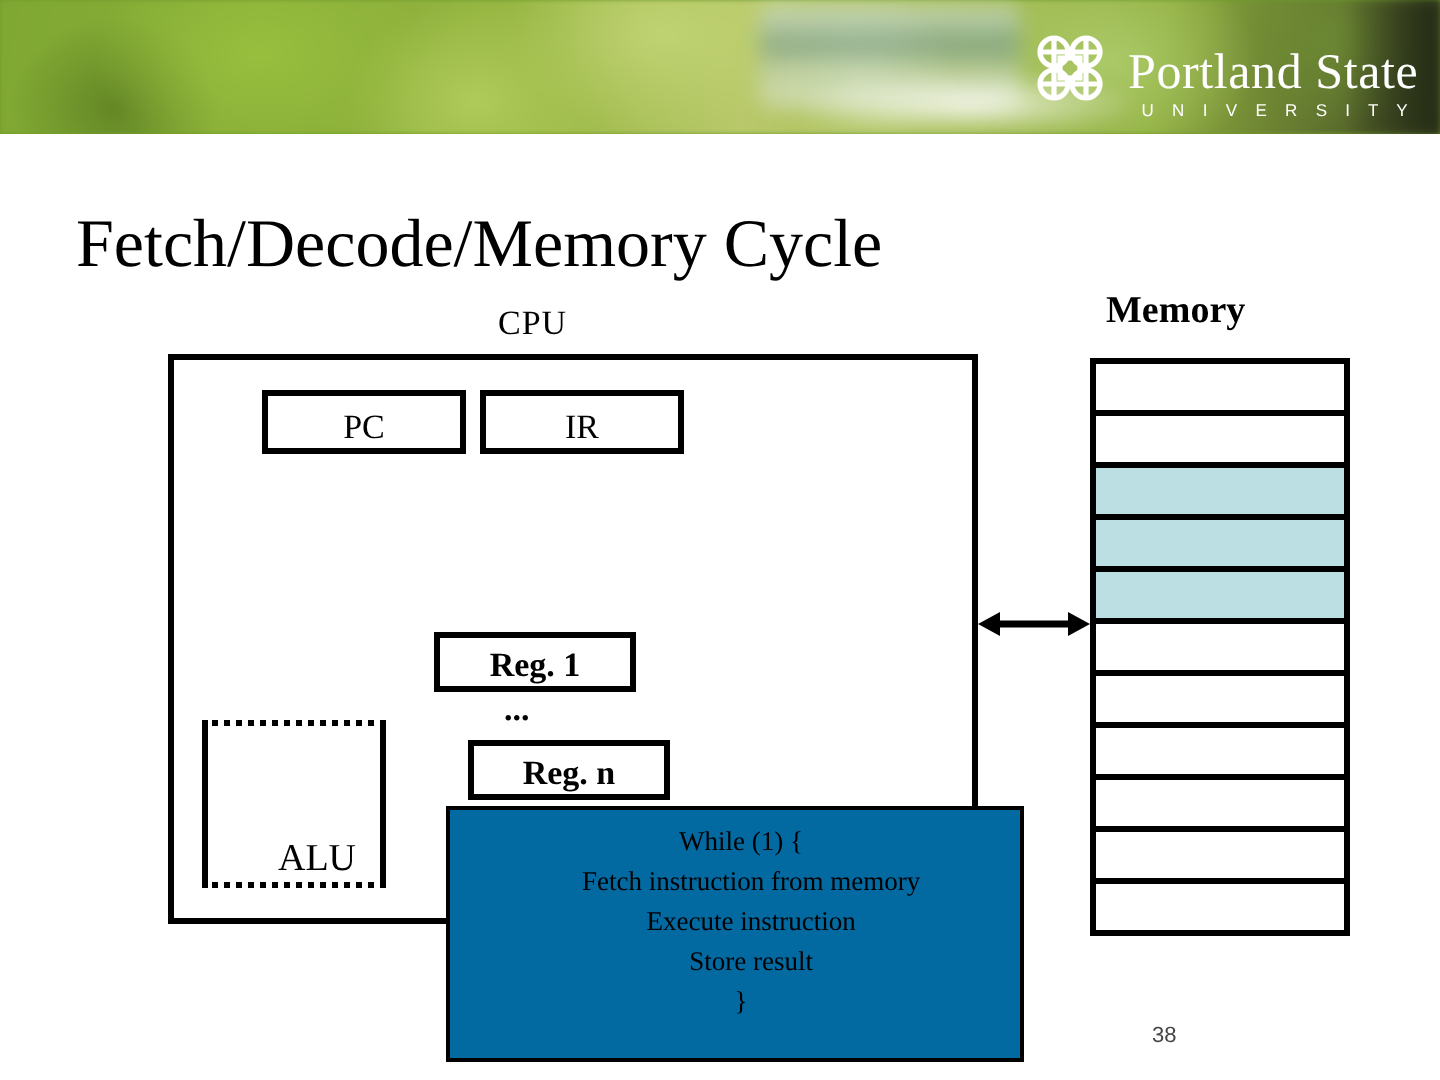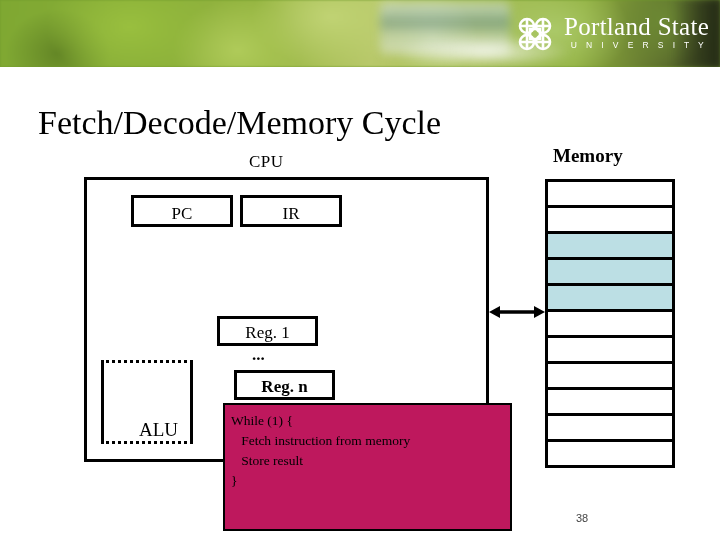--- a/index.html
+++ b/index.html
@@ -72,20 +72,21 @@
   }
   #psu-mark { width: 44px; height: 44px; flex: 0 0 44px; }
   #psu-wordmark { margin-left: 7px; padding-top: 1px; }
   #psu-wordmark .w1 {
     color: #ffffff;
     font-family: "Liberation Serif", "DejaVu Serif", serif;
     font-size: 25px;
     line-height: 27px;
     letter-spacing: 0.3px;
     white-space: nowrap;
+    margin-top: 10px;
   }
   #psu-wordmark .w2 {
     color: #ffffff;
     font-family: "Liberation Sans", "DejaVu Sans", sans-serif;
     font-size: 8.5px;
     line-height: 11px;
     letter-spacing: 3.4px;
     text-align: right;
     padding-right: 2px;
     white-space: nowrap;
@@ -127,21 +128,21 @@
     position: absolute;
     box-sizing: border-box;
     border: 3px solid #000000;
     background: #ffffff;
     display: flex;
     align-items: flex-end;
     justify-content: center;
   }
   #pc-box  { left: 131px; top: 195px; width: 102px; height: 32px; font-size: 17px; }
   #ir-box  { left: 240px; top: 195px; width: 102px; height: 32px; font-size: 17px; }
-  #reg1-box { left: 217px; top: 316px; width: 101px; height: 30px; font-size: 17px; font-weight: normal; }
+  #reg1-box { left: 217px; top: 316px; width: 101px; height: 30px; font-size: 17px; font-weight: bold; }
   #regn-box { left: 234px; top: 370px; width: 101px; height: 30px; font-size: 17px; font-weight: bold; }
   #reg-ellipsis {
     position: absolute;
     left: 252px; top: 345px;
     font-size: 17px;
     font-weight: bold;
     line-height: 20px;
   }
 
   #alu-box {
@@ -160,22 +161,23 @@
     font-size: 19px;
     padding-left: 23px;
   }
 
   #code-box {
     position: absolute;
     left: 223px; top: 403px;
     width: 289px; height: 128px;
     box-sizing: border-box;
     border: 2px solid #000000;
-    background: #be185d;
+    background: #0369a1;
     padding: 6px 0 0 6px;
+    text-align: center;
   }
   #code-box .line {
     font-size: 13.5px;
     line-height: 20px;
     white-space: pre;
   }
 
   
   #memory-col {
     position: absolute;
@@ -261,20 +263,21 @@
   <span>Reg. n</span>
 </div>
 
 <div id="alu-box">
   <span>ALU</span>
 </div>
 
 <div id="code-box">
   <div class="line">While (1) {</div>
   <div class="line">   Fetch instruction from memory</div>
+  <div class="line">   Execute instruction</div>
   <div class="line">   Store result</div>
   <div class="line">}</div>
 </div>
 
 <svg id="bus-arrow" viewBox="0 0 56 18">
   <line x1="8" y1="9" x2="48" y2="9" stroke="#000000" stroke-width="3.5"></line>
   <polygon points="0,9 11,3 11,15" fill="#000000"></polygon>
   <polygon points="56,9 45,3 45,15" fill="#000000"></polygon>
 </svg>
 

